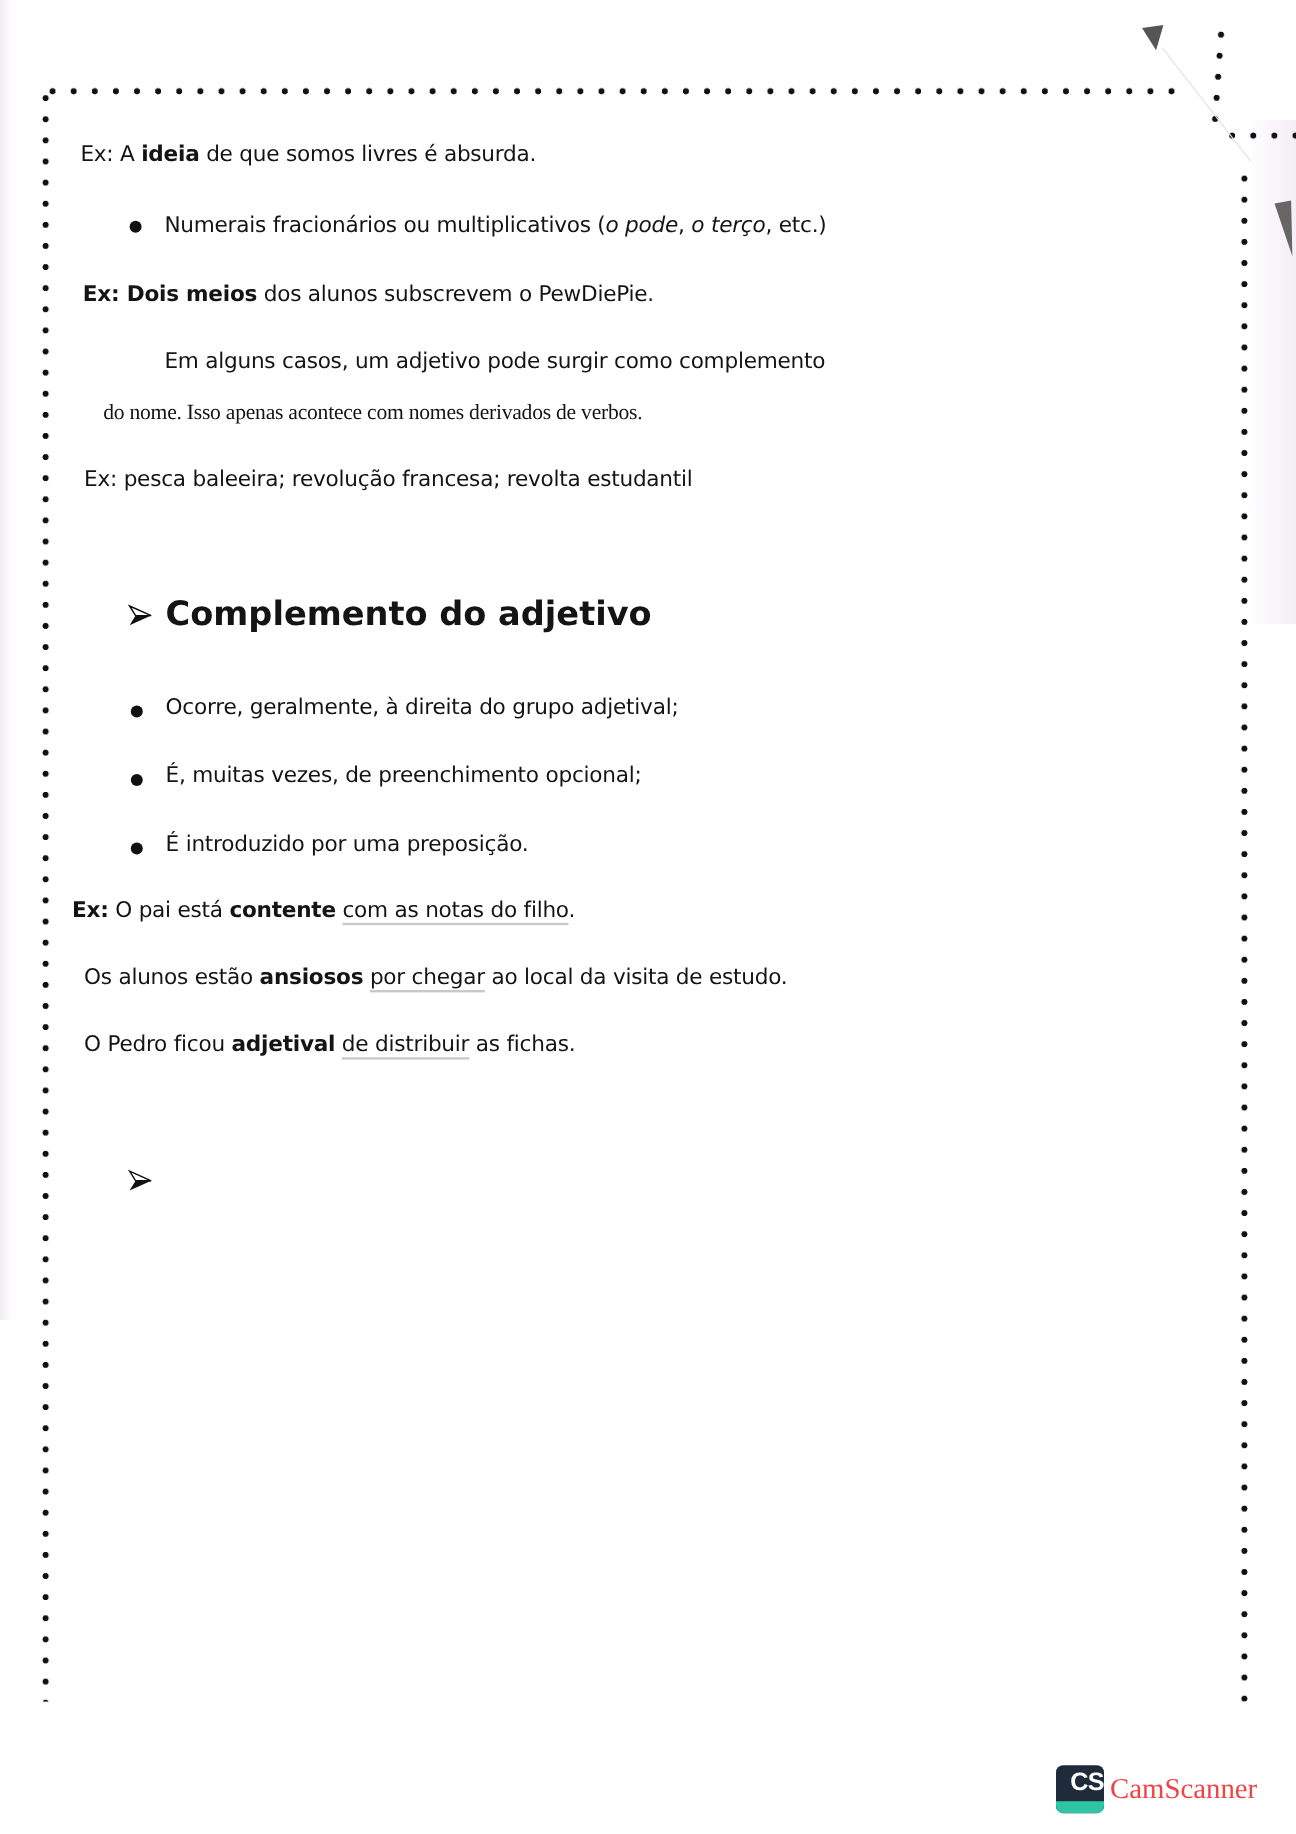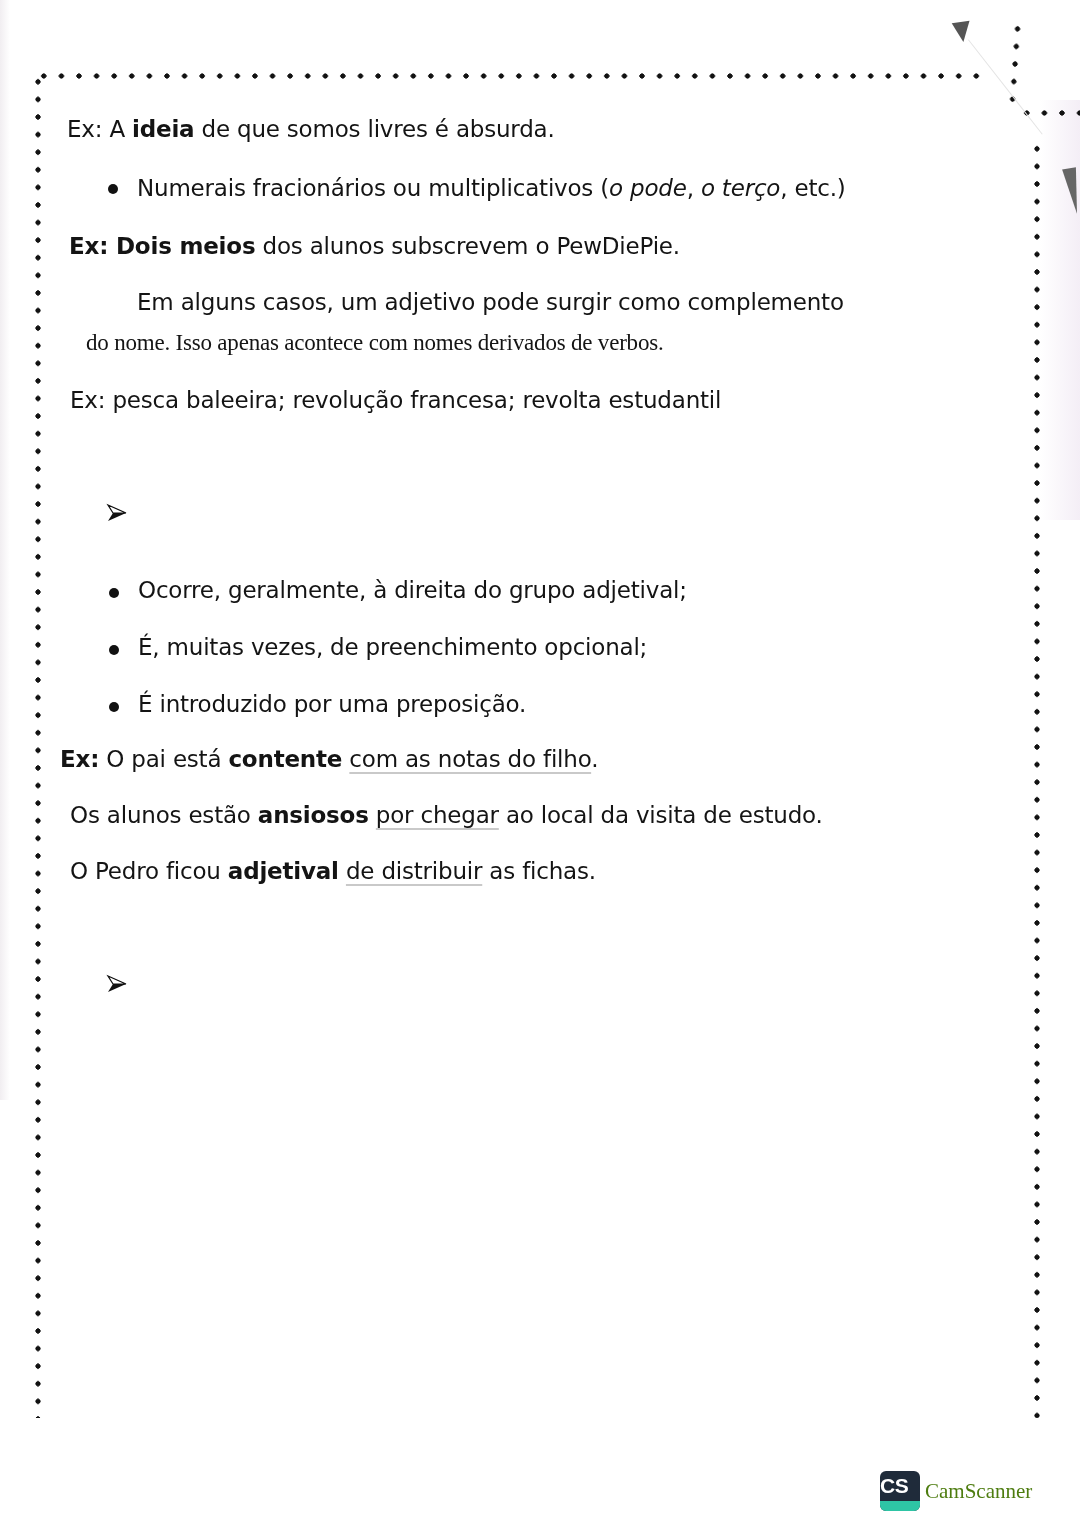--- a/index.html
+++ b/index.html
@@ -43,21 +43,21 @@
       border-top: 46px solid #666;
       transform: rotate(-10deg);
     }
     .fold-line {
       position: absolute; left: 968px; top: 40px; width: 1px; height: 120px;
       background: #e4e4e4; transform: rotate(-38deg); transform-origin: top left;
     }
 
     .content { position: absolute; left: 0; top: 0; width: 1080px; }
     .line {
-      position: absolute; left: 69px; font-size: 23px; line-height: 34px;
+      position: absolute; left: 69px; font-size: 18px; line-height: 34px;
       white-space: nowrap; letter-spacing: -0.2px; text-align: center;
     }
     .b { font-weight: bold; }
     .i { font-style: italic; }
     .u { text-decoration: underline; text-decoration-color: #c9c9c9; text-underline-offset: 5px; text-decoration-thickness: 1.5px; }
     .bullet {
       position: absolute; width: 10px; height: 10px; border-radius: 50%; background: #111;
     }
     .heading {
       position: absolute; left: 106px; font-size: 28px; line-height: 36px; font-weight: bold;
@@ -71,26 +71,26 @@
       position: absolute; left: 880px; top: 1471px; display: flex; align-items: center;
     }
     .cs-logo {
       width: 40px; height: 40px; border-radius: 6px; overflow: hidden; position: relative;
       background: #1f2b3a;
     }
     .cs-logo .teal {
       position: absolute; left: 0; bottom: 0; width: 100%; height: 10px; background: #2ec5a5;
     }
     .cs-logo .cs-text {
-      position: absolute; left: 0; top: 3px; width: 100%; text-align: left;
+      position: absolute; left: 0; top: 3px; width: 100%; text-align: right;
       color: #fff; font-family: "Liberation Sans", sans-serif; font-weight: bold;
       font-size: 21px; letter-spacing: -0.5px;
     }
     .cs-name {
-      margin-left: 5px; font-family: "Liberation Serif", serif; font-size: 21px; color: #4d7c0f;
+      margin-left: 5px; font-family: "Liberation Serif", serif; font-size: 24px; color: #ef4444;
     }
   </style>
 </head>
 <body>
 
 <div class="page-edge-left"></div>
 <div class="page-edge-right"></div>
 
 <div class="dots-h" style="left:35px; top:73px; width:950px;"></div>
 <div class="dots-v" style="left:35px; top:73px; height:1345px;"></div>
@@ -120,21 +120,21 @@
   <div class="line" style="top:326px; left:86px;font-family:Liberation Serif, serif;">do nome. Isso apenas acontece com nomes derivados de verbos.</div>
 
   <div class="line" style="top:383px; left:70px;">
     <span>Ex:</span><span> pesca baleeira; revolução francesa; revolta estudantil</span>
   </div>
 
   <div class="heading" style="top:494px;">
     <svg class="arrow-icon" viewBox="0 0 22 20">
       <path d="M2 2 L20 10 L2 18 L7 10 Z" fill="#111"></path>
       <path d="M2 2 L20 10 L7 10 Z" fill="#fff" stroke="#111" stroke-width="1.2"></path>
-    </svg>
+    </svg><span>Complemento do adjetivo</span>
   </div>
 
   <div class="bullet" style="left:109px; top:588px;"></div>
   <div class="line" style="top:573px; left:138px;">Ocorre, geralmente, à direita do grupo adjetival;</div>
 
   <div class="bullet" style="left:109px; top:645px;"></div>
   <div class="line" style="top:630px; left:138px;">É, muitas vezes, de preenchimento opcional;</div>
 
   <div class="bullet" style="left:109px; top:702px;"></div>
   <div class="line" style="top:687px; left:138px;">É introduzido por uma preposição.</div>

